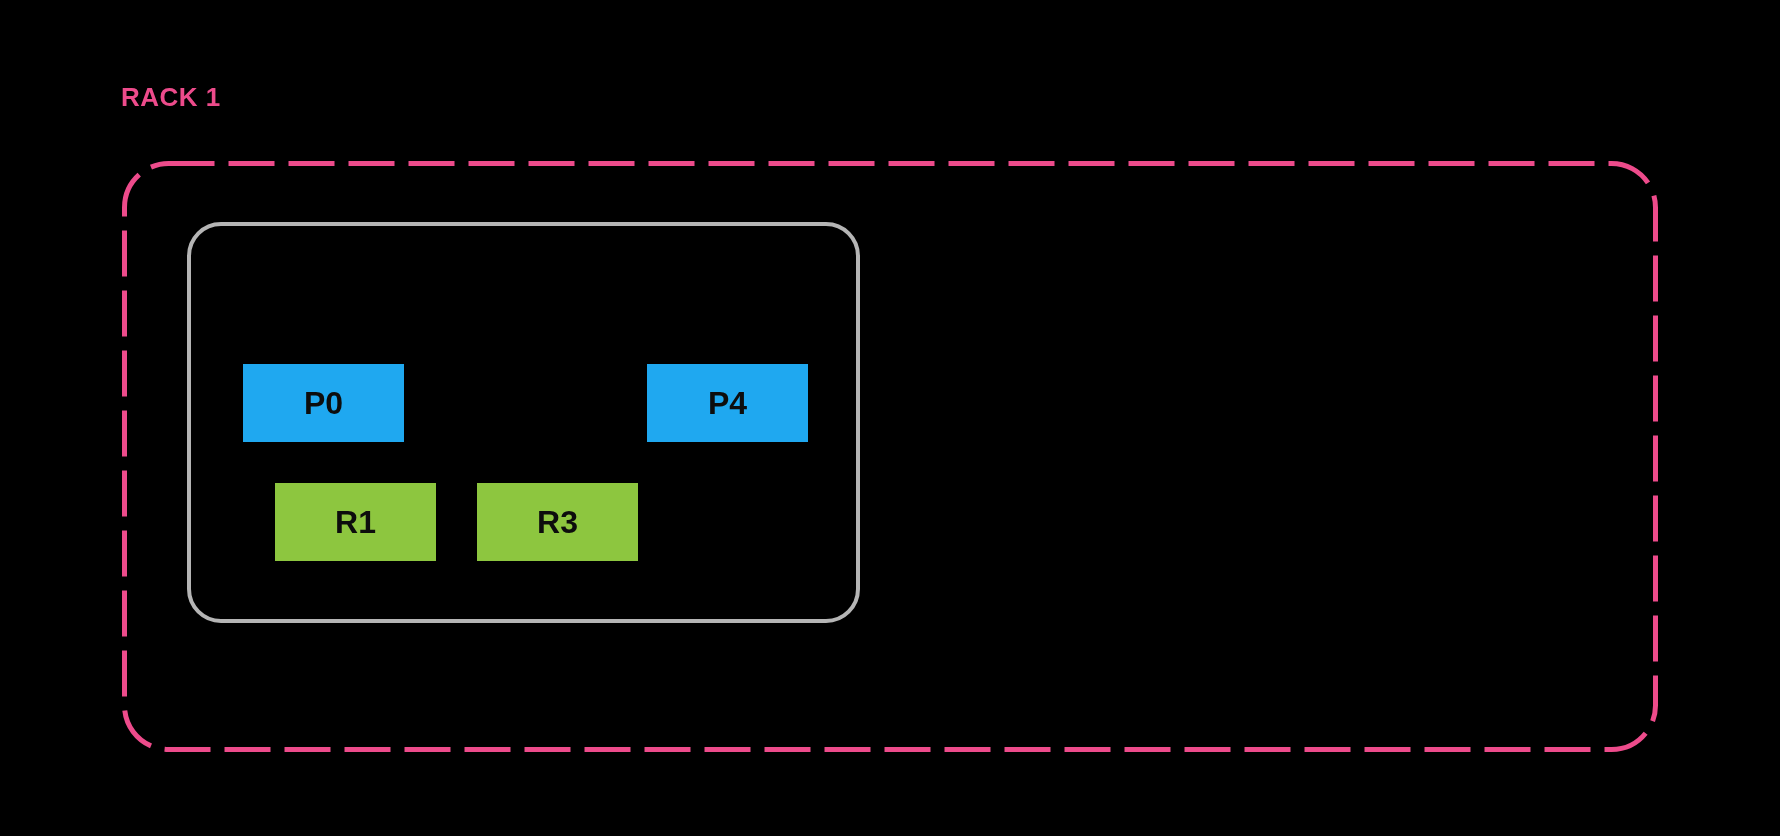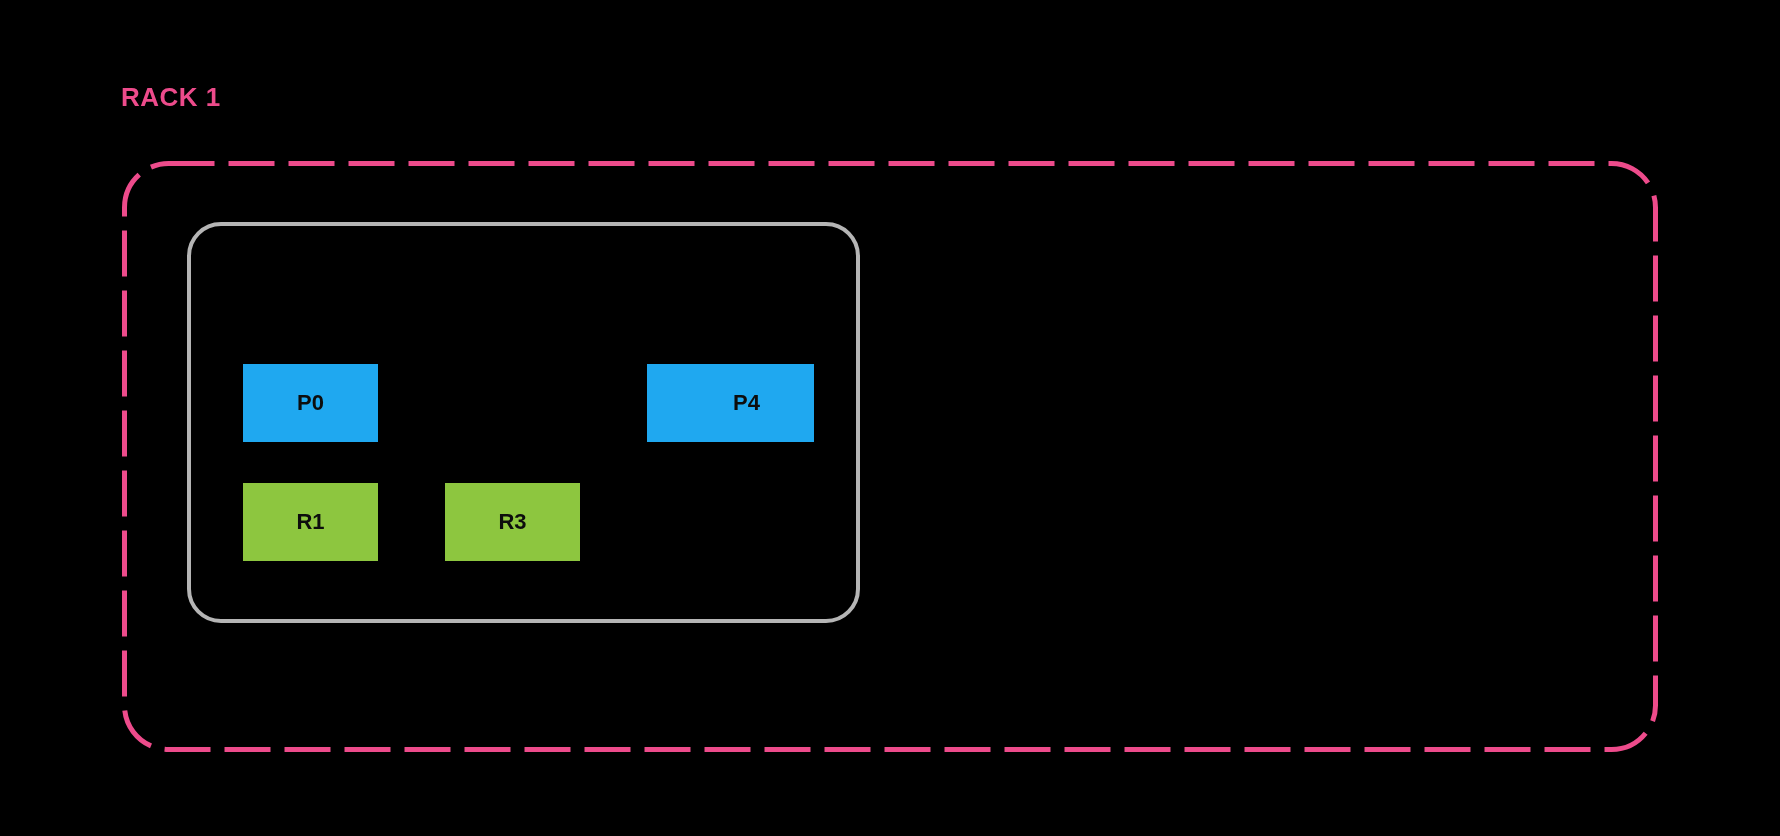--- a/index.html
+++ b/index.html
@@ -42,36 +42,36 @@
     height: 401px;
     border: 4px solid var(--broker-border-gray, #B5B5B5);
     border-radius: 34px;
     box-sizing: border-box;
     background: transparent;
   }
   .broker-left  { left: 187px; width: 673px; }
   .broker-right { left: 923px; width: 677px; }
   .block {
     position: absolute;
-    width: 135px;
+    width: 161px;
     height: 78px;
     display: flex;
     align-items: center;
     justify-content: center;
-    font-size: 22px;
+    font-size: 32px;
     font-weight: 700;
     color: var(--block-text, #0D0D0D);
   }
   .block.primary { background: var(--primary-blue, #1FA8F0); }
   .block.replica { background: var(--replica-green, #8DC63F); }
   .r0 { top: 138px; }
-  .r1 { top: 257px; }
+  .r1 { top: 257px; margin-left: 32px; }
   .c0 { left: 52px; }
   .c1 { left: 254px; }
-  .c2 { left: 456px; padding-left: 32px; }
+  .c2 { left: 456px; }
 </style>
 </head>
 <body>
 
 <div class="stage">
 
   <div class="rack-label">RACK 1</div>
 
   <svg class="rack-outline" width="1536" height="591" viewBox="0 0 1536 591">
     <rect x="2.5" y="2.5" width="1531" height="586" rx="44"></rect>

